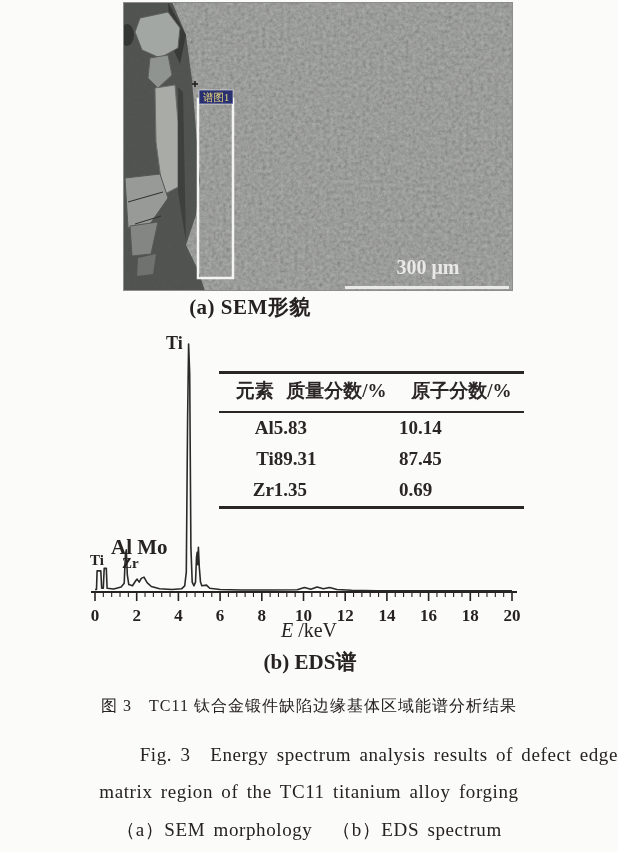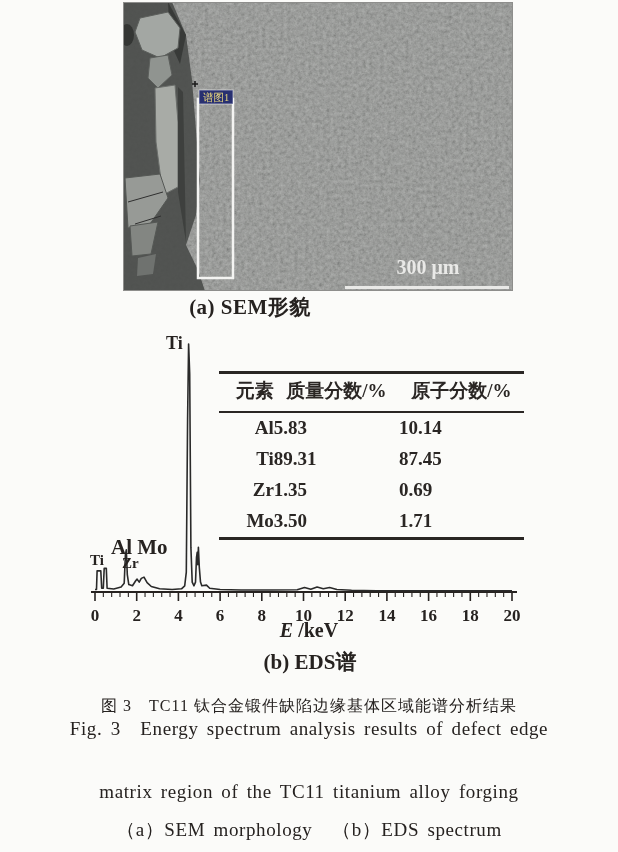--- a/index.html
+++ b/index.html
@@ -18,29 +18,29 @@
   #pl-tilow{left:90px;top:553px;font-size:15px;}
   #pl-zr{left:122px;top:556px;font-size:15px;}
   table.comp{position:absolute;left:219px;top:371px;width:305px;border-collapse:collapse;
     border-top:3px solid #2a2624;border-bottom:3px solid #2a2624;
     font-size:19px;font-weight:bold;color:#2a2624;}
   table.comp th{border-bottom:2px solid #2a2624;padding:4px 0 7px;font-size:19px;
     font-weight:bold;white-space:nowrap;}
   table.comp td{padding:4px 0 5px;text-align:left;}
   table.comp td:first-child, table.comp th:first-child{text-align:right;padding-left:6px;}
   .xlabel{position:absolute;left:199px;top:619px;width:220px;text-align:center;
-    font-size:20px;font-weight:bold;}
+    font-size:20px;font-weight:normal;}
   .xlabel .it{font-style:italic;}
   .caption-b{position:absolute;left:150px;top:648px;width:320px;text-align:center;
     font-size:21px;font-weight:bold;}
   .cap-zh{position:absolute;left:0;top:696px;width:618px;text-align:center;
     font-size:16px;letter-spacing:1px;}
   .cap-en{position:absolute;left:0;width:618px;text-align:center;font-size:19px;
     letter-spacing:0.6px;word-spacing:3px;}
-  #cap-en1{top:716px;}
+  #cap-en1{top:742px;text-align:right;}
   #cap-en2{top:781px;}
   #cap-en3{top:817px;}
 </style>
 </head>
 <body>
 
 <svg id="sem-svg" width="390" height="289" viewBox="0 0 390 289">
   <defs>
     <filter id="semNoise" x="0" y="0" width="100%" height="100%">
       <feTurbulence type="fractalNoise" baseFrequency="0.28" numOctaves="3" seed="11" stitchTiles="stitch"></feTurbulence>
@@ -179,25 +179,20 @@
       <tr>
         <td>Ti</td>
         <td>89.31</td>
         <td>87.45</td>
       </tr>
       <tr>
         <td>Zr</td>
         <td>1.35</td>
         <td>0.69</td>
       </tr>
-      <tr>
-        <td>Mo</td>
-        <td>3.50</td>
-        <td>1.71</td>
-      </tr>
     </tbody>
 </table>
 
 <div class="xlabel">
   <span class="it">E</span><span> /keV</span>
 </div>
 
 <div class="caption-b">(b) EDS谱</div>
 
 <div class="cap-zh">图 3　TC11 钛合金锻件缺陷边缘基体区域能谱分析结果</div>

